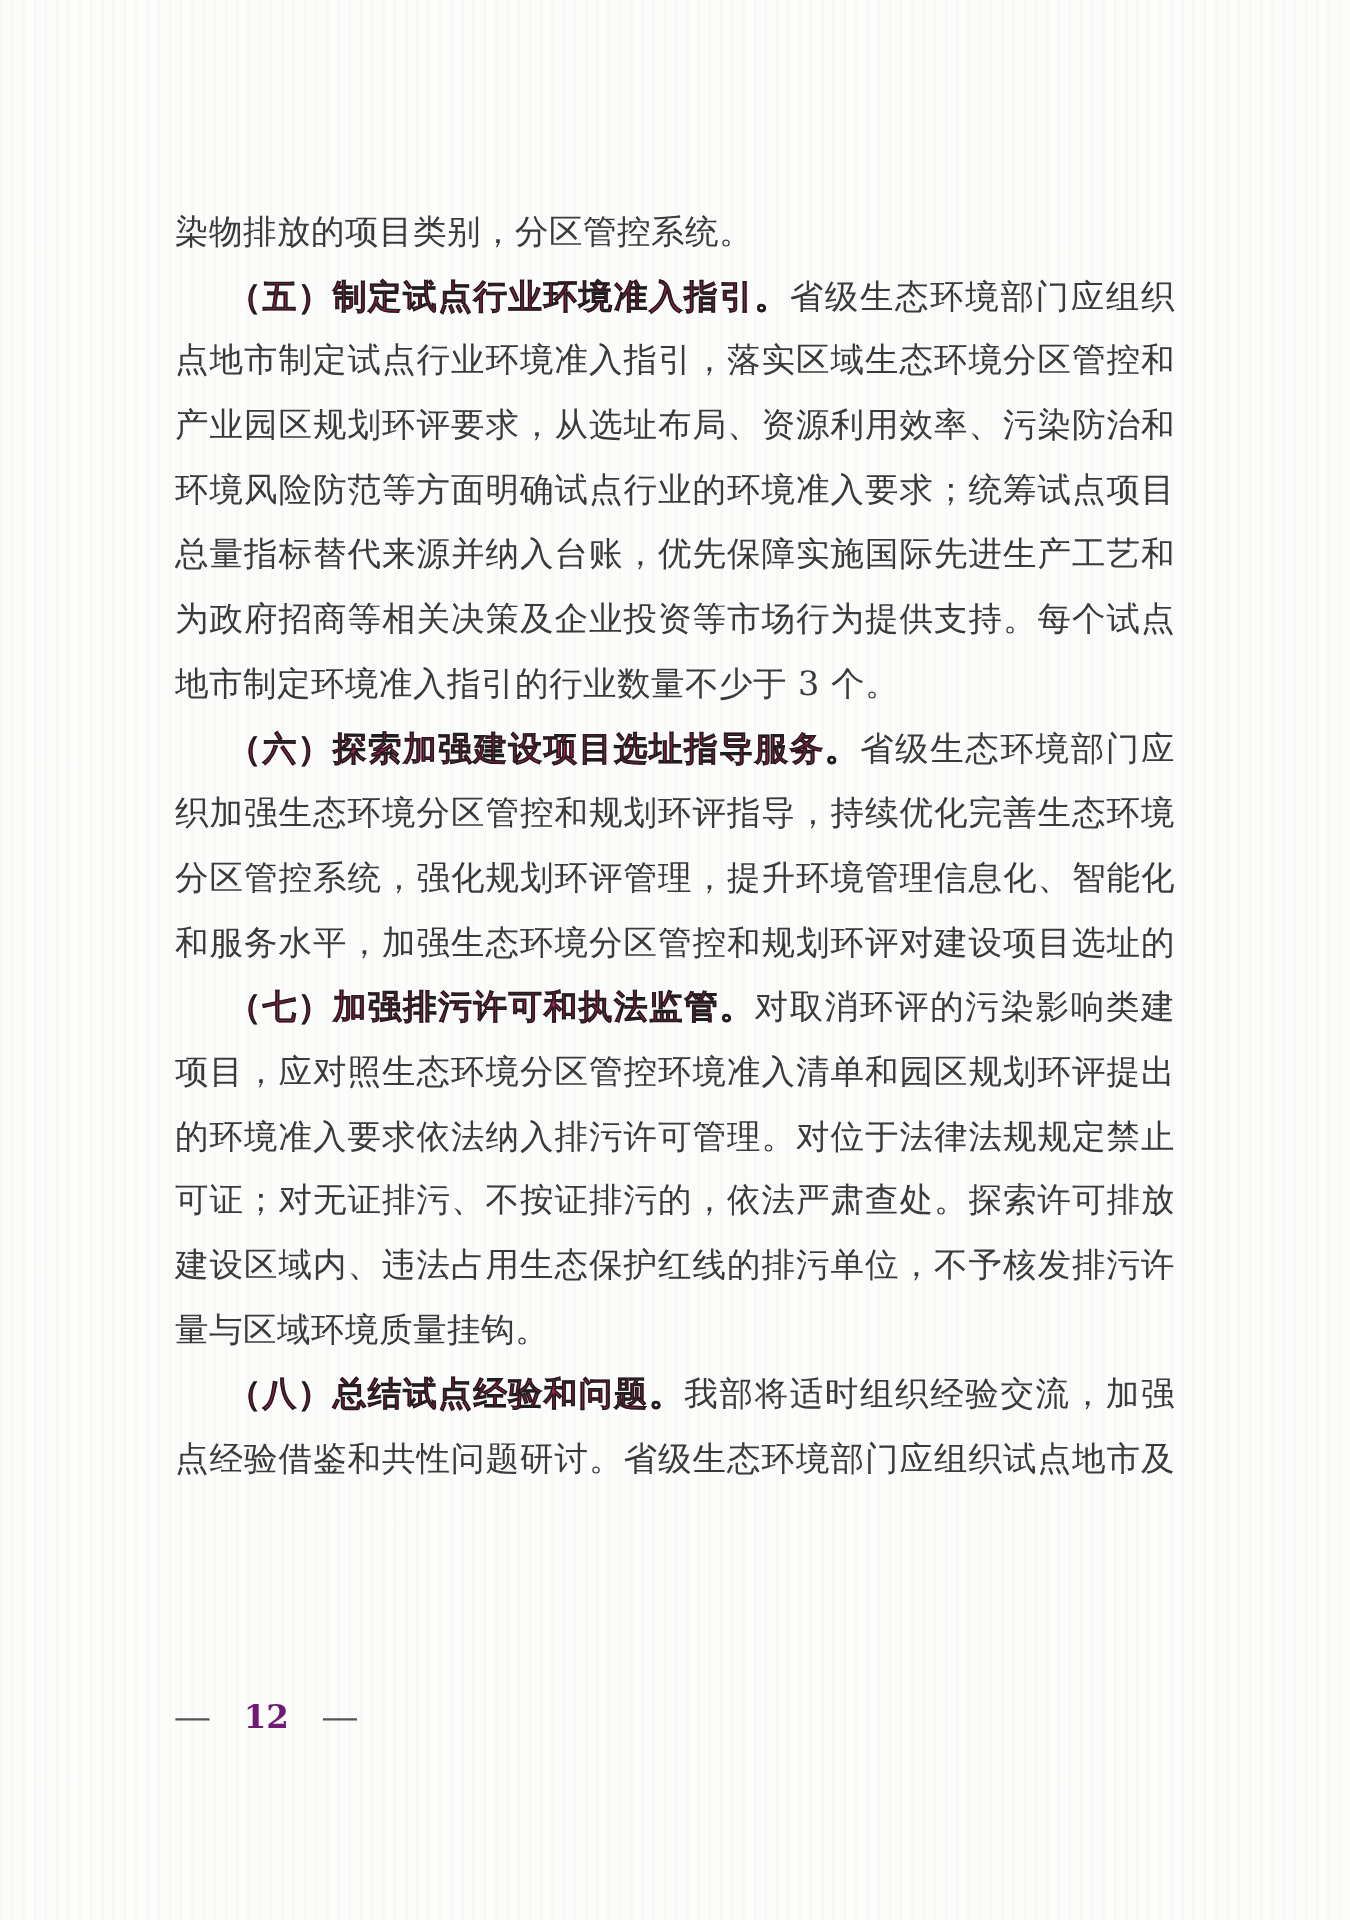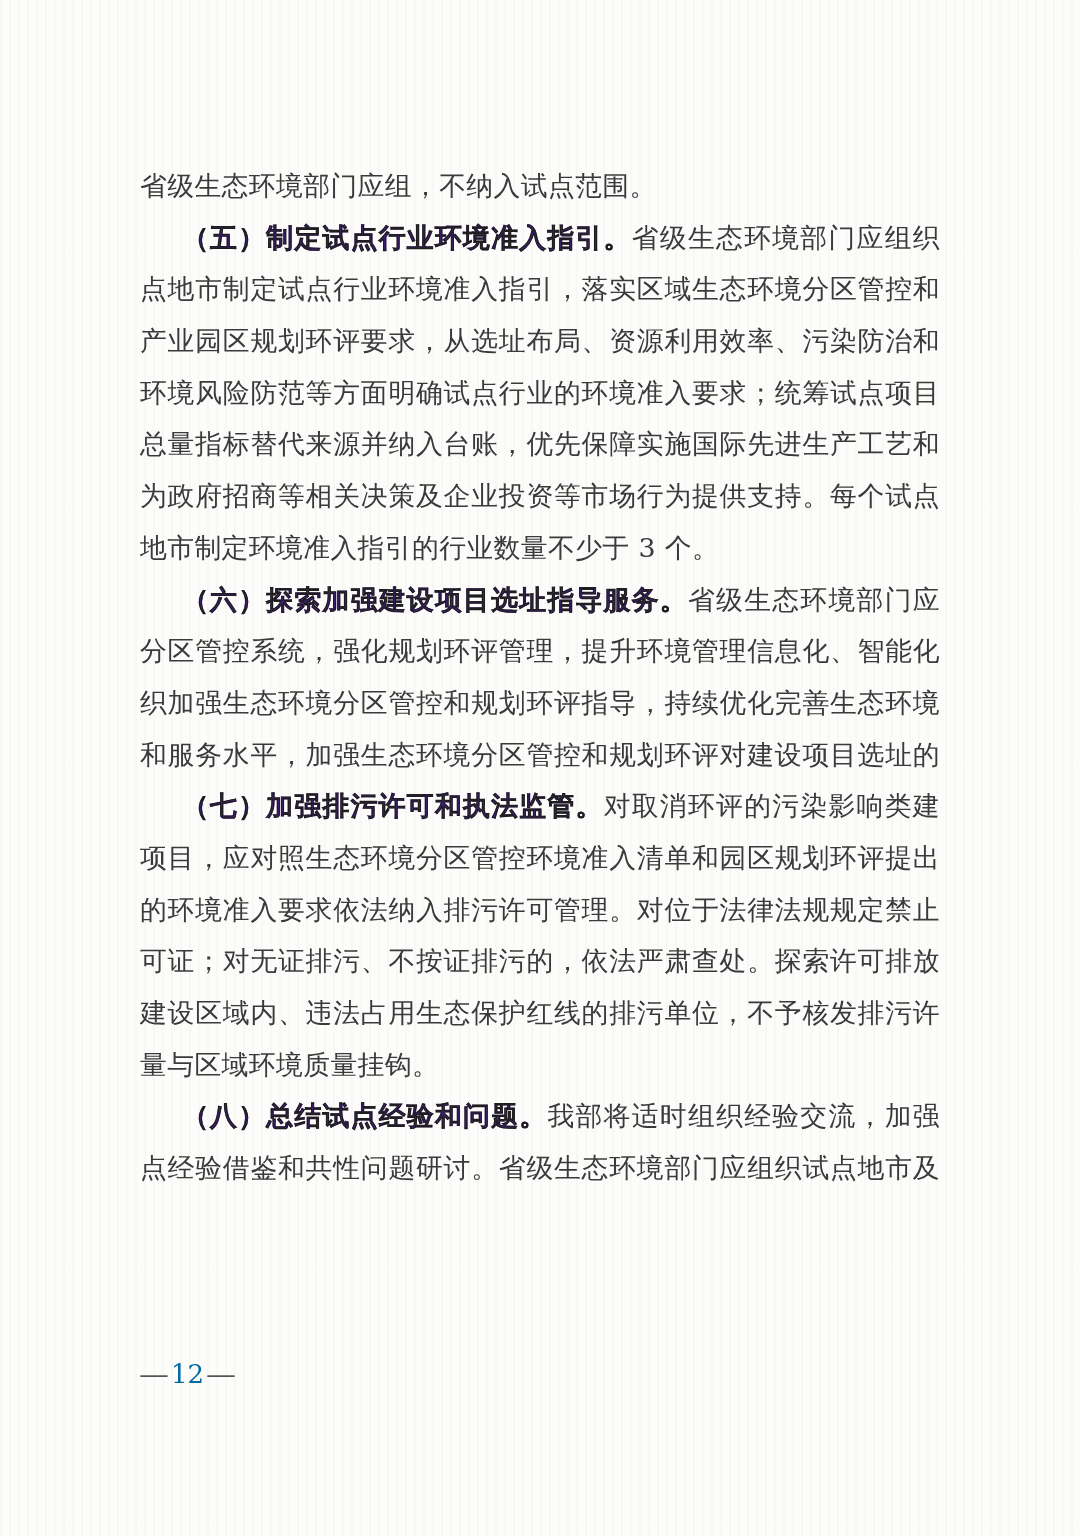--- a/index.html
+++ b/index.html
@@ -42,62 +42,63 @@
     white-space: normal;
     text-align: justify;
     text-align-last: justify;
     overflow: hidden;
   }
   .line.indent {
     padding-left: 42px;
   }
   .line .b {
     font-weight: 700;
-    color: #4c1d95;
+    color: #be185d;
     -webkit-text-stroke: 0.4px #1e1e1e;
   }
   .footer {
     position: absolute;
     left: 141px;
     top: 1352px;
     height: 44px;
     line-height: 44px;
     font-size: 26px;
     color: #4a4a4a;
     letter-spacing: 0;
   }
   .footer .dash {
     display: inline-block;
     color: #555;
     transform: scaleX(1.15);
   }
   .footer .pagenum {
     display: inline-block;
-    margin: 0 4px;
-    color: #0369a1;
+    margin: 0 28px;
+    color: #701a75;
+    font-weight: bold;
   }
 </style>
 </head>
 <body>
 
 <div class="page">
 
   <div class="text-block">
 
-  <div class="line"><span>省级生态环境部门应组，不纳入试点范围。</span></div>
+  <div class="line"><span>染物排放的项目类别，分区管控系统。</span></div>
       <div class="line indent fill"><span class="b">（五）制定试点行业环境准入指引。</span><span>省级生态环境部门应组织试</span></div>
       <div class="line fill"><span>点地市制定试点行业环境准入指引，落实区域生态环境分区管控和</span></div>
       <div class="line fill"><span>产业园区规划环评要求，从选址布局、资源利用效率、污染防治和</span></div>
       <div class="line fill"><span>环境风险防范等方面明确试点行业的环境准入要求；统筹试点项目</span></div>
       <div class="line fill"><span>总量指标替代来源并纳入台账，优先保障实施国际先进生产工艺和</span></div>
       <div class="line fill"><span>为政府招商等相关决策及企业投资等市场行为提供支持。每个试点</span></div>
       <div class="line"><span>地市制定环境准入指引的行业数量不少于 3 个。</span></div>
       <div class="line indent fill"><span class="b">（六）探索加强建设项目选址指导服务。</span><span>省级生态环境部门应组</span></div>
+      <div class="line fill"><span>织加强生态环境分区管控和规划环评指导，持续优化完善生态环境</span></div>
       <div class="line fill"><span>分区管控系统，强化规划环评管理，提升环境管理信息化、智能化</span></div>
-      <div class="line fill"><span>织加强生态环境分区管控和规划环评指导，持续优化完善生态环境</span></div>
       <div class="line fill"><span>和服务水平，加强生态环境分区管控和规划环评对建设项目选址的</span></div>
       <div class="line indent fill"><span class="b">（七）加强排污许可和执法监管。</span><span>对取消环评的污染影响类建设</span></div>
       <div class="line fill"><span>项目，应对照生态环境分区管控环境准入清单和园区规划环评提出</span></div>
       <div class="line fill"><span>的环境准入要求依法纳入排污许可管理。对位于法律法规规定禁止</span></div>
       <div class="line fill"><span>可证；对无证排污、不按证排污的，依法严肃查处。探索许可排放</span></div>
       <div class="line fill"><span>建设区域内、违法占用生态保护红线的排污单位，不予核发排污许</span></div>
       <div class="line"><span>量与区域环境质量挂钩。</span></div>
       <div class="line indent fill"><span class="b">（八）总结试点经验和问题。</span><span>我部将适时组织经验交流，加强试</span></div>
       <div class="line fill"><span>点经验借鉴和共性问题研讨。省级生态环境部门应组织试点地市及</span></div>
     </div>

